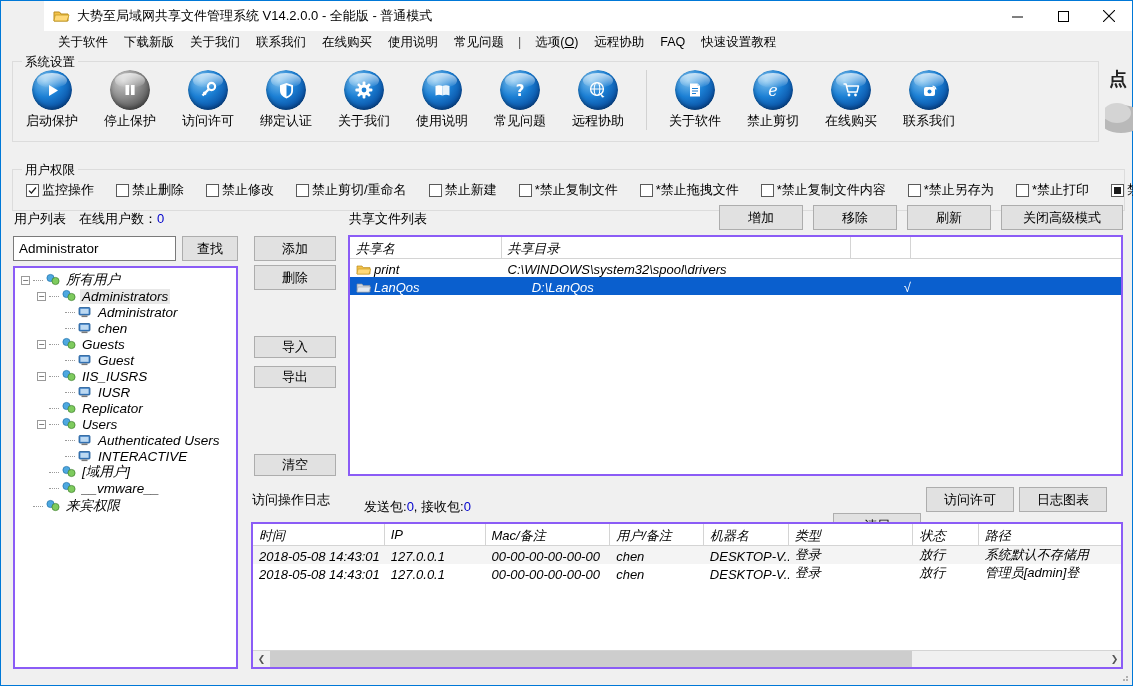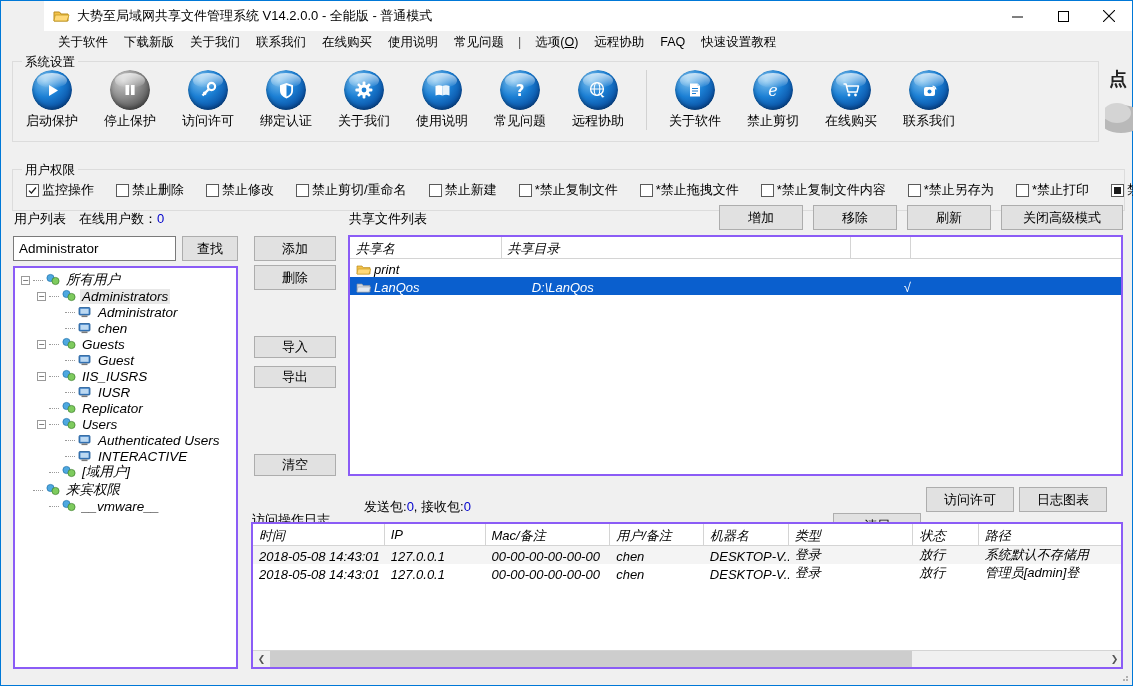--- a/index.html
+++ b/index.html
@@ -530,38 +530,38 @@
       <div class="tnode" style="padding-left:16px;">
         <span class="nogl"></span>
           <span class="dash"></span>
         <span class="ic-grp"><svg width="16" height="14" viewBox="0 0 16 14">
               <circle cx="5.5" cy="5" r="3.6" fill="#4ea8e0" stroke="#1b6fa8" stroke-width=".7"></circle>
               <circle cx="10.5" cy="8" r="3.6" fill="#7ecb5e" stroke="#3b7c28" stroke-width=".7"></circle>
             </svg></span>
         <span class="tlabel">[域用户]</span>
       </div>
 
+      <div class="tnode" style="padding-left:16px;">
+        <span class="nogl"></span>
+          <span class="dash"></span>
+        <span class="ic-grp"><svg width="16" height="14" viewBox="0 0 16 14">
+              <circle cx="5.5" cy="5" r="3.6" fill="#4ea8e0" stroke="#1b6fa8" stroke-width=".7"></circle>
+              <circle cx="10.5" cy="8" r="3.6" fill="#7ecb5e" stroke="#3b7c28" stroke-width=".7"></circle>
+            </svg></span>
+        <span class="tlabel">__vmware__</span>
+      </div>
+
       <div class="tnode" style="padding-left:0px;margin-top:2px;">
         <span class="nogl"></span>
           <span class="dash"></span>
         <span class="ic-grp"><svg width="16" height="14" viewBox="0 0 16 14">
               <circle cx="5.5" cy="5" r="3.6" fill="#4ea8e0" stroke="#1b6fa8" stroke-width=".7"></circle>
               <circle cx="10.5" cy="8" r="3.6" fill="#7ecb5e" stroke="#3b7c28" stroke-width=".7"></circle>
             </svg></span>
         <span class="tlabel">来宾权限</span>
-      </div>
-
-      <div class="tnode" style="padding-left:16px;">
-        <span class="nogl"></span>
-          <span class="dash"></span>
-        <span class="ic-grp"><svg width="16" height="14" viewBox="0 0 16 14">
-              <circle cx="5.5" cy="5" r="3.6" fill="#4ea8e0" stroke="#1b6fa8" stroke-width=".7"></circle>
-              <circle cx="10.5" cy="8" r="3.6" fill="#7ecb5e" stroke="#3b7c28" stroke-width=".7"></circle>
-            </svg></span>
-        <span class="tlabel">__vmware__</span>
       </div>
 
     </div>
   </div>
 
   <div class="lbl-s" style="left:348px;top:209px;">共享文件列表</div>
 
   <div class="btn" style="left:718px;top:204px;width:84px;height:25px;">增加</div>
   <div class="btn" style="left:812px;top:204px;width:84px;height:25px;">移除</div>
   <div class="btn" style="left:906px;top:204px;width:84px;height:25px;">刷新</div>
@@ -578,41 +578,42 @@
     <div class="lvrow">
       <div class="c" style="width:152px;display:flex;align-items:center;">
         <span style="width:15px;height:13px;margin-right:3px;flex:none;">
           <svg width="15" height="13" viewBox="0 0 15 13">
               <path d="M1 3 L6 3 L7.2 4.6 L14 4.6 L14 11 L1 11 Z" fill="#f4c24a" stroke="#b88a1e" stroke-width=".7"></path>
               <path d="M2 6 L14.6 6 L13 11 L1 11 Z" fill="#ffd978" stroke="#c2991f" stroke-width=".6"></path>
             </svg>
         </span>
         <span>print</span>
       </div>
+      <div class="c" style="width:350px;">C:\WINDOWS\system32\spool\drivers</div>
       <div class="c" style="width:60px;"></div>
       <div class="c" style="width:211px;"></div>
     </div>
 
     <div class="lvrow sel">
       <div class="c" style="width:152px;display:flex;align-items:center;">
         <span style="width:15px;height:13px;margin-right:3px;flex:none;">
           <svg width="15" height="13" viewBox="0 0 15 13">
               <path d="M1 3 L6 3 L7.2 4.6 L14 4.6 L14 11 L1 11 Z" fill="#cfd6de" stroke="#8a949e" stroke-width=".7"></path>
               <path d="M2 6 L14.6 6 L13 11 L1 11 Z" fill="#e4e9ef" stroke="#9aa4ae" stroke-width=".6"></path>
             </svg>
         </span>
         <span>LanQos</span>
       </div>
       <div class="c" style="width:350px;margin-left:30px;">D:\LanQos</div>
       <div class="c" style="width:60px;text-align:right;padding-right:8px;">√</div>
       <div class="c" style="width:211px;"></div>
     </div>
   </div>
 
-  <div class="lbl-s" style="left:251px;top:510px;text-decoration:underline;">访问操作日志</div>
+  <div class="lbl-s" style="left:251px;top:490px;">访问操作日志</div>
   <div class="lbl-s" style="left:363px;top:497px;">
     <span>发送包:</span><span style="color:#0000cc;">0</span><span>, 接收包:</span><span style="color:#0000cc;">0</span>
   </div>
 
   <div class="btn" style="left:832px;top:512px;width:88px;height:25px;">清屏</div>
   <div class="btn" style="left:925px;top:486px;width:88px;height:25px;">访问许可</div>
   <div class="btn" style="left:1018px;top:486px;width:88px;height:25px;">日志图表</div>
 
   <div class="panel" style="left:250px;top:521px;width:872px;height:147px;">
     <div class="lvhead">

